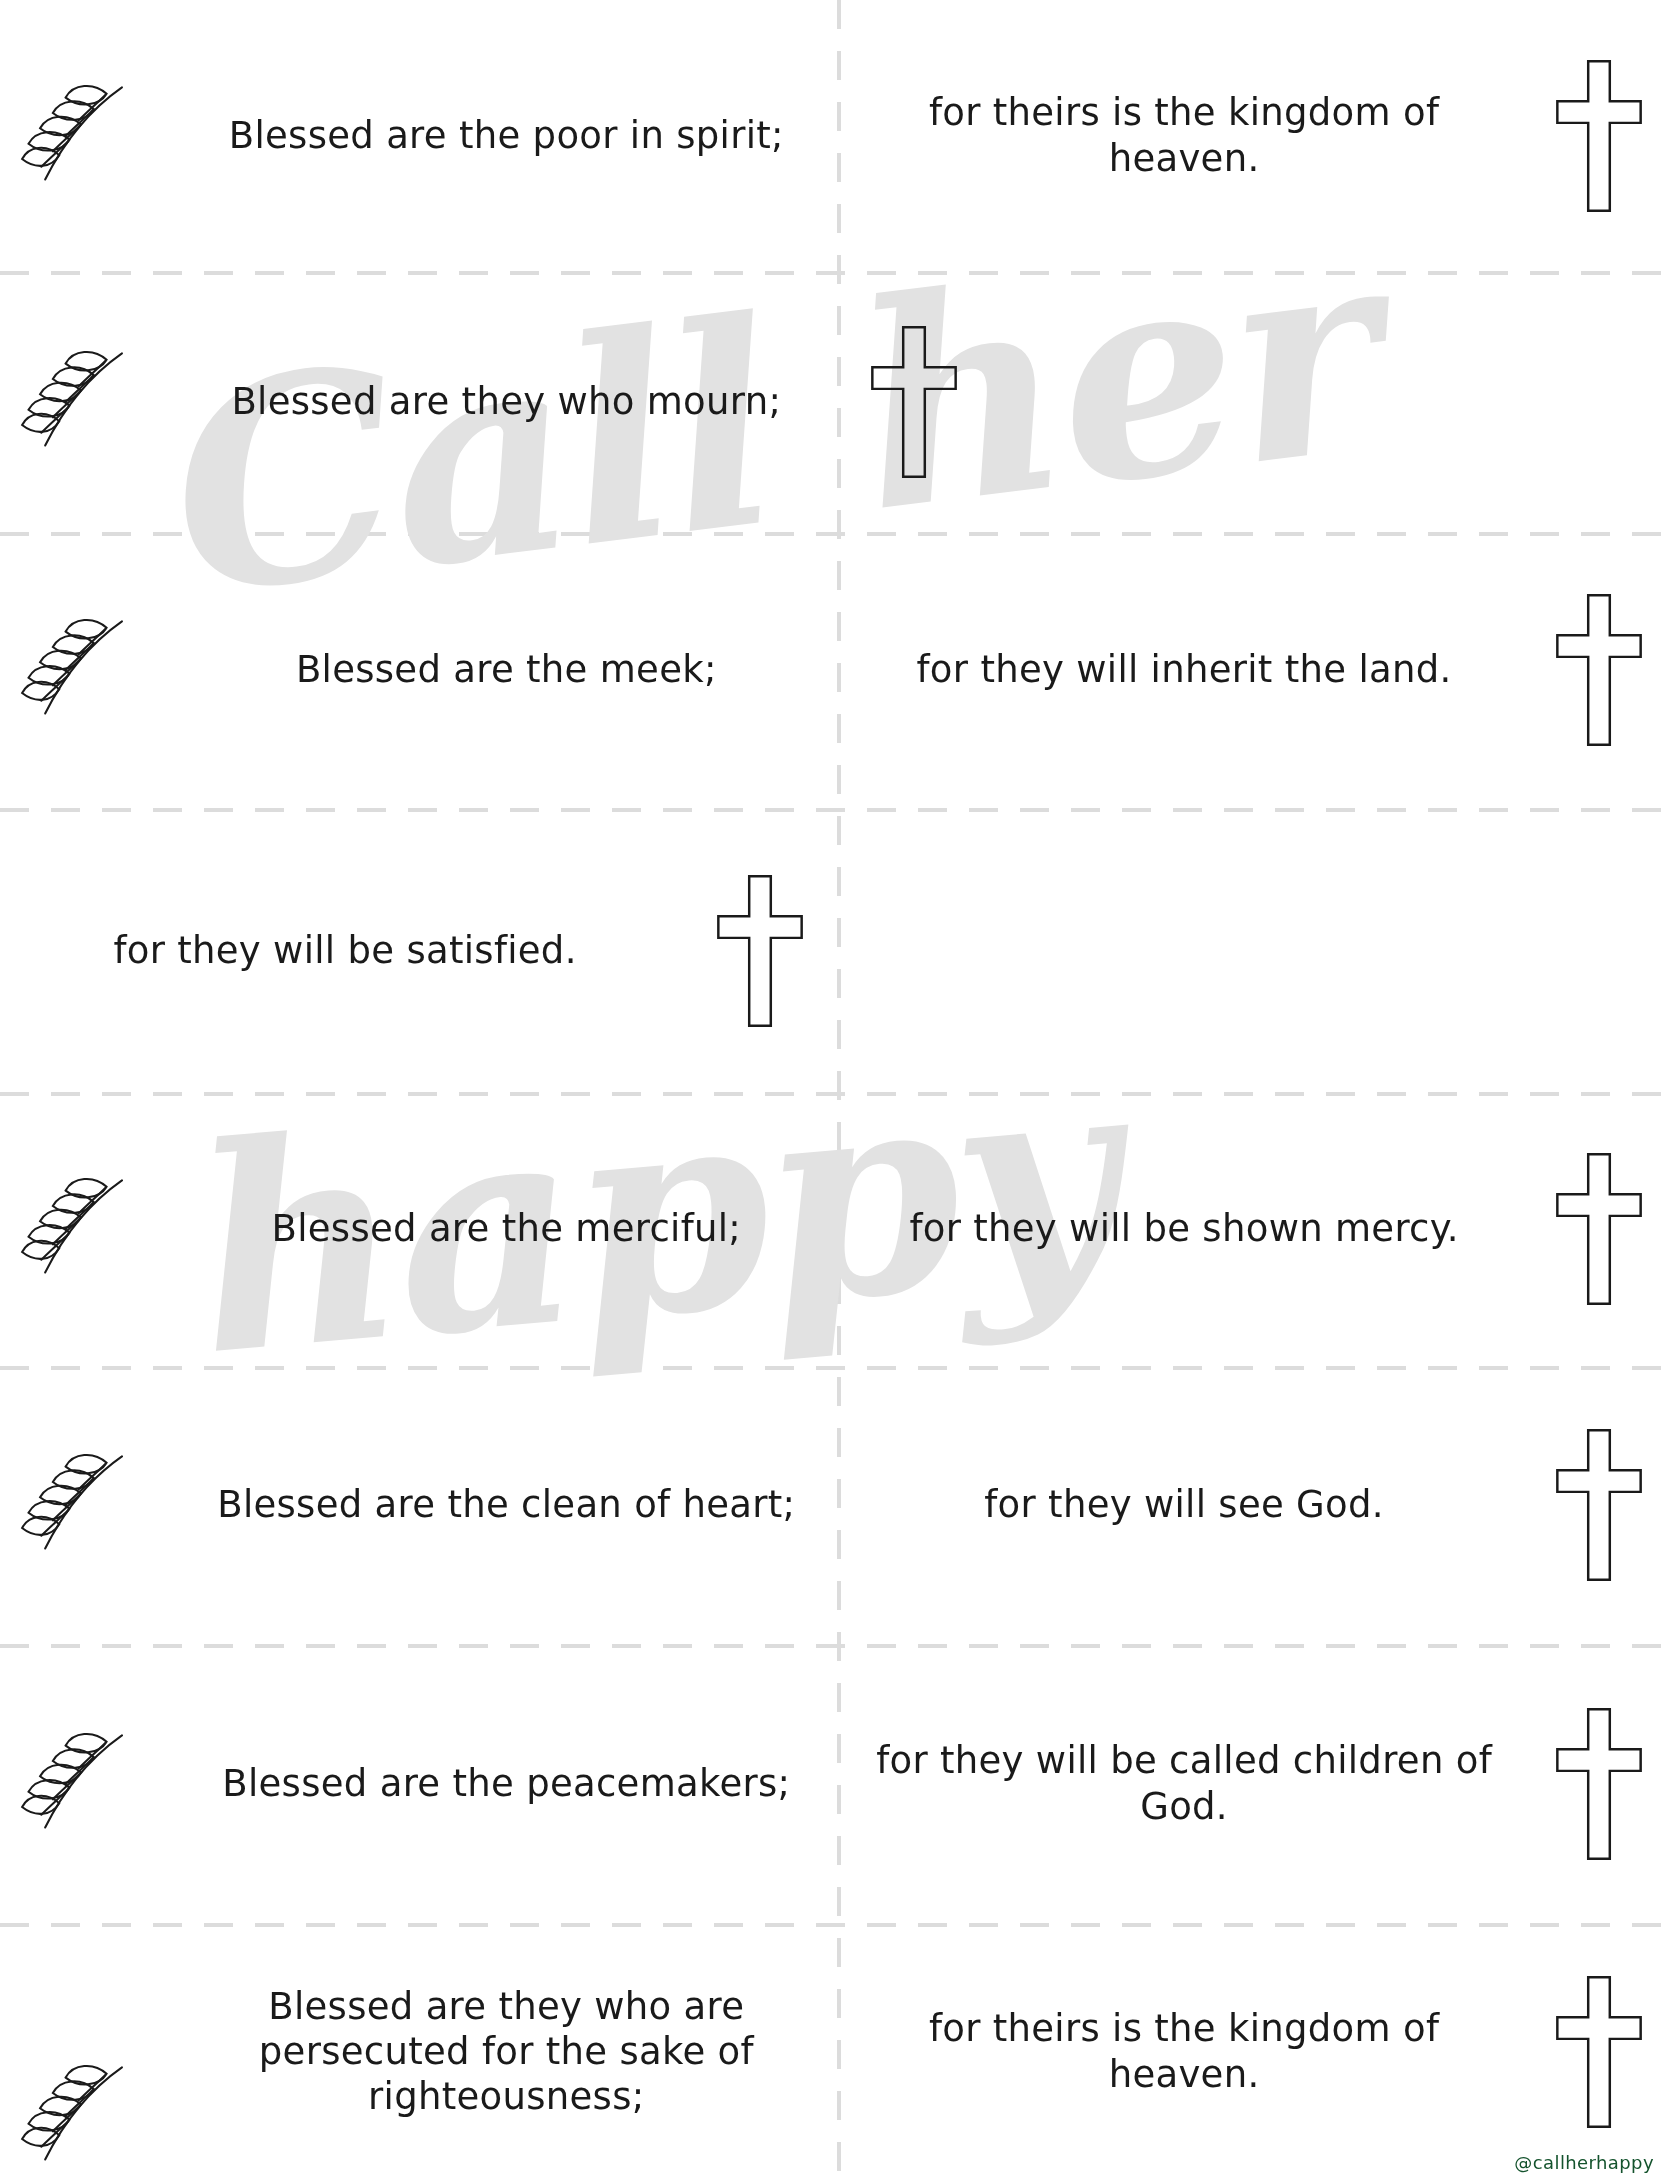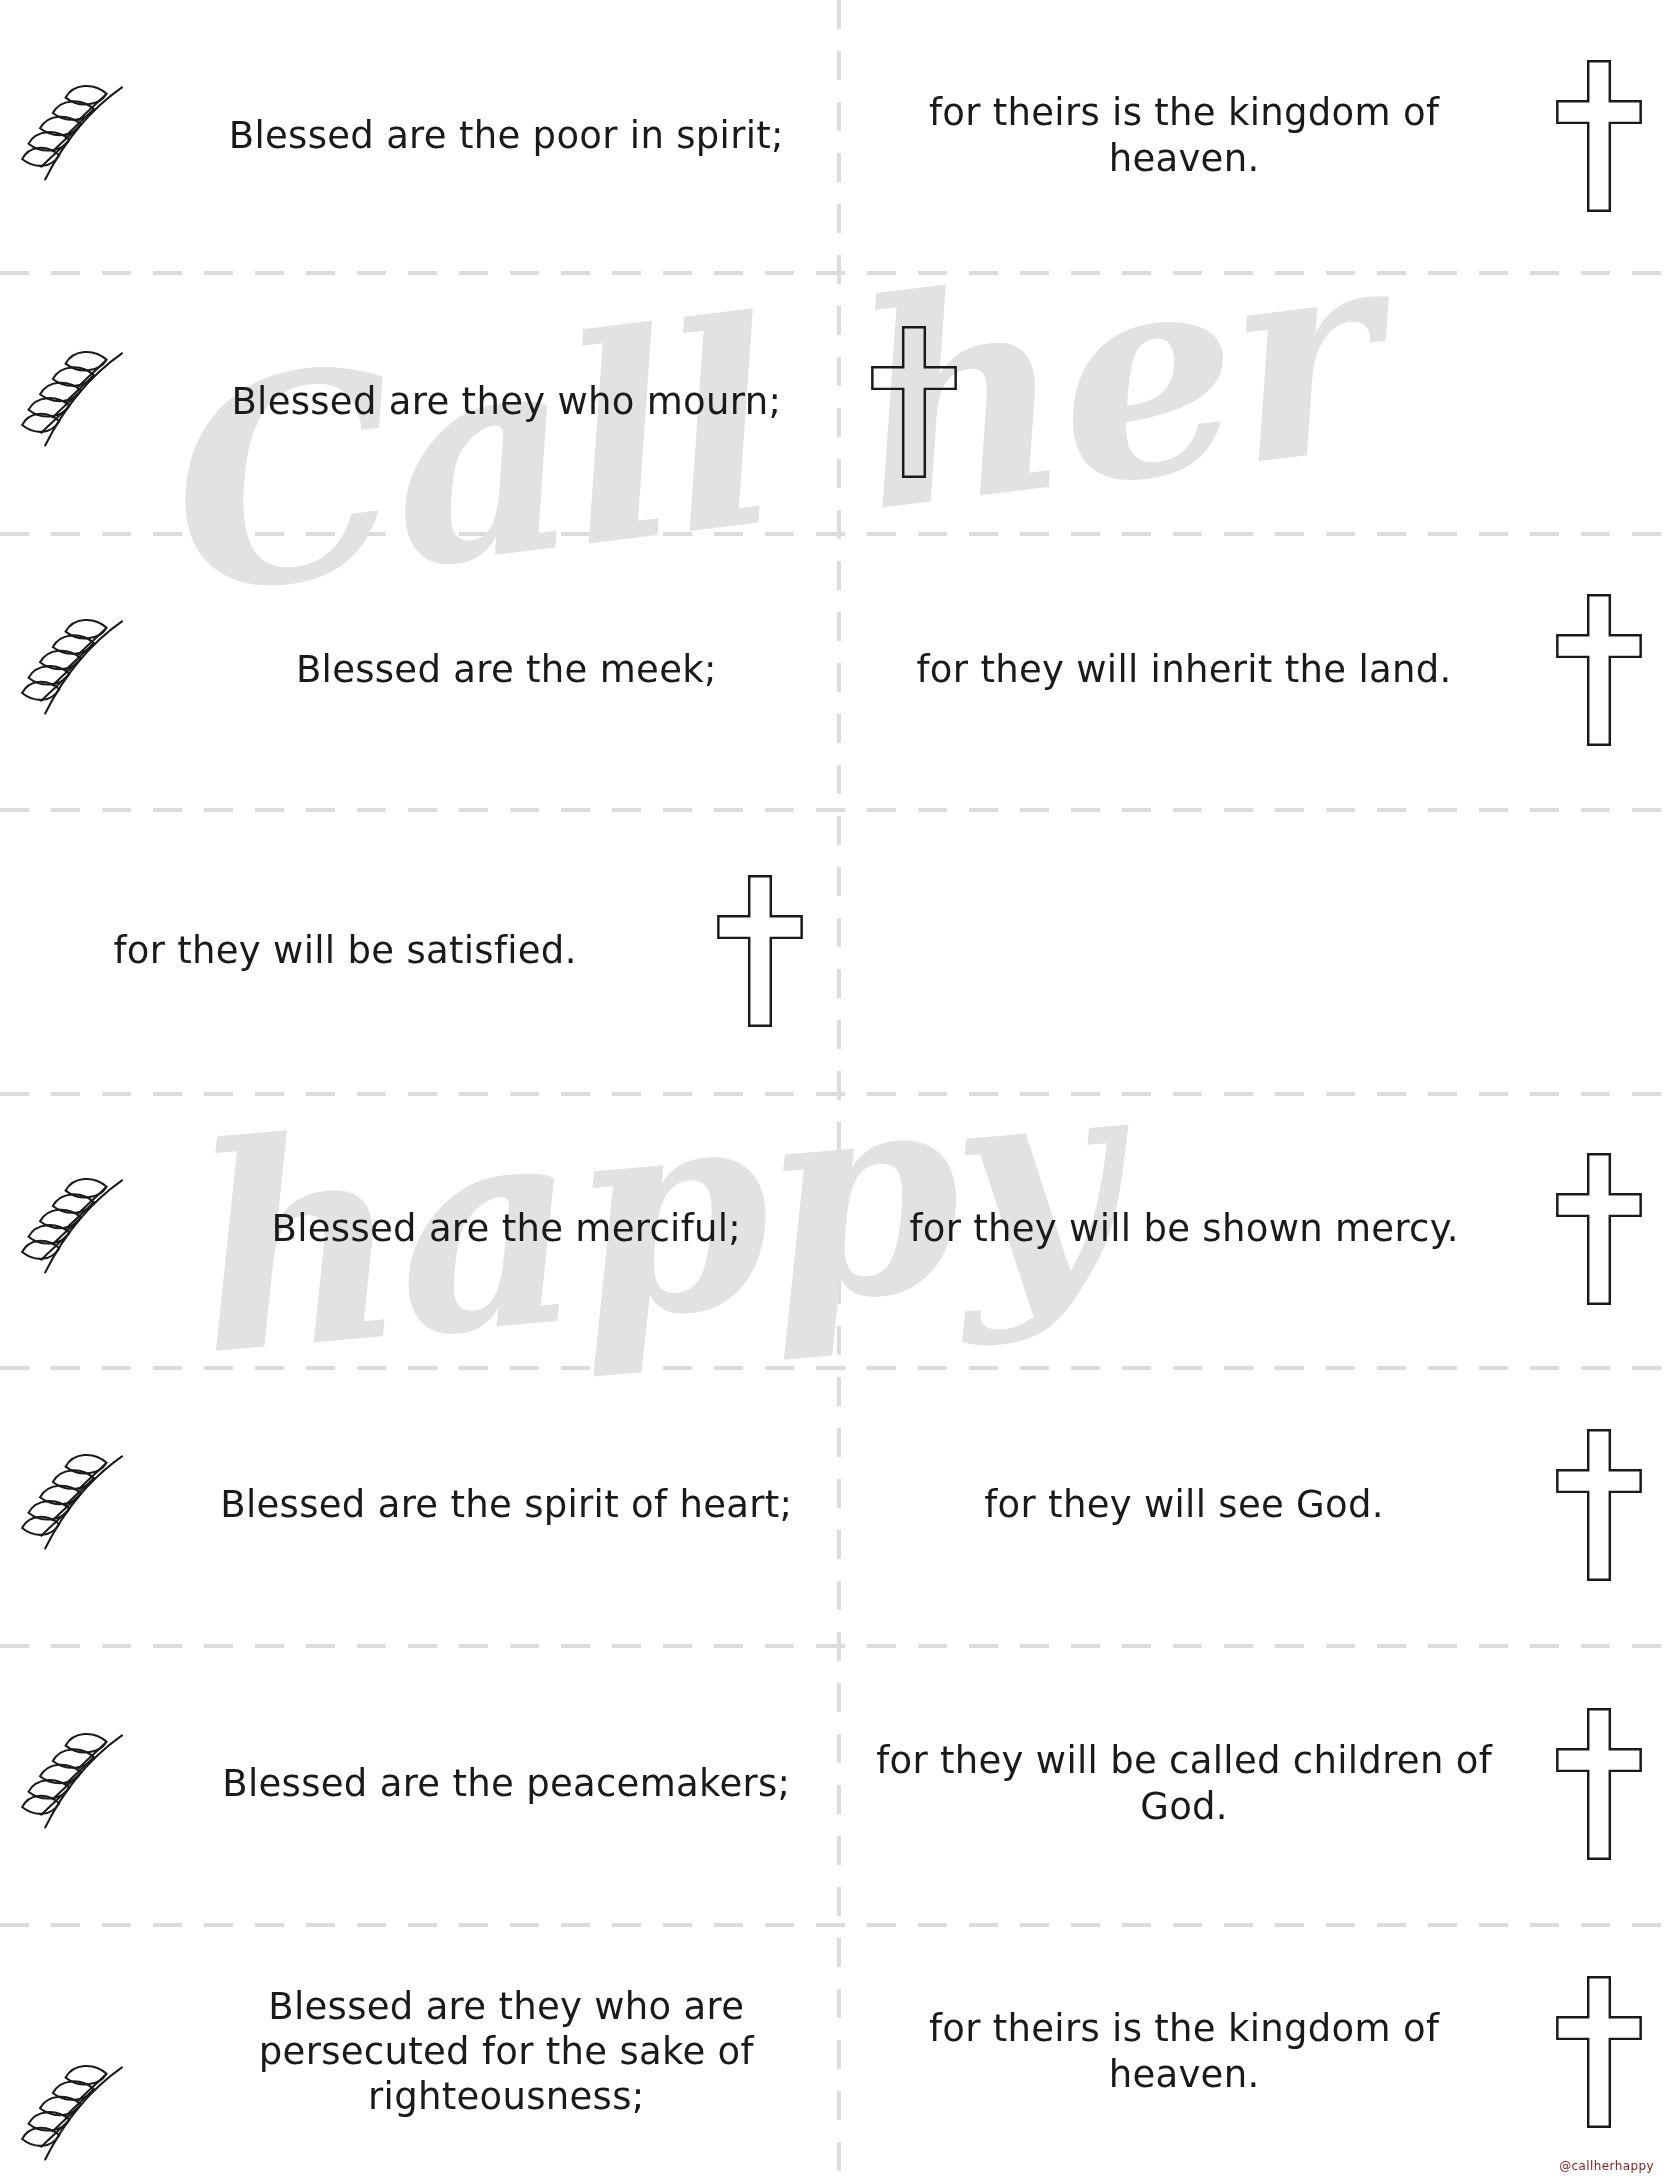--- a/index.html
+++ b/index.html
@@ -148,22 +148,22 @@
   }
   .phrase.right-text {
     padding-left: 15.3px;
   }
 
   
   .credit {
     position: absolute;
     right: 19px;
     bottom: 8.5px;
-    font-size: 12px;
-    color: #7f1d1d;
+    font-size: 18px;
+    color: #14532d;
     font-family: "DejaVu Sans", sans-serif;
     letter-spacing: 0.4px;
     z-index: 4;
   }
 </style>
 </head>
 <body>
 
 <div id="sheet">
 
@@ -326,21 +326,21 @@
               <path d="M50 41 C40 32 24 33 18 44 C28 52 44 51 50 41Z"></path>
               <path d="M41 53 C31 44 15 45 9 56 C19 64 35 63 41 53Z"></path>
               <path d="M33 65 C23 56 9 58 4 68 C14 76 27 75 33 65Z"></path>
               <path d="M69 18 C63 24 55 31 48 38"></path>
               <path d="M59 30 C53 36 45 43 38 50"></path>
               <path d="M49 42 C43 48 35 55 28 62"></path>
               <path d="M40 54 C34 60 26 67 19 74"></path>
             </g>
           </svg>
         </div>
-        <div class="phrase left-text">Blessed are the spirit of heart;</div>
+        <div class="phrase left-text">Blessed are the clean of heart;</div>
       </div>
       <div class="cell-right">
         <div class="phrase right-text">for they will see God.</div>
         <div class="cross-icon">
           <svg width="94" height="162" viewBox="0 0 60 105">
             <path d="M23 4 H37 V30 H57 V44 H37 V101 H23 V44 H3 V30 H23 Z" fill="none" stroke="#1a1a1a" stroke-width="1.6"></path>
           </svg>
         </div>
       </div>
     </div>

